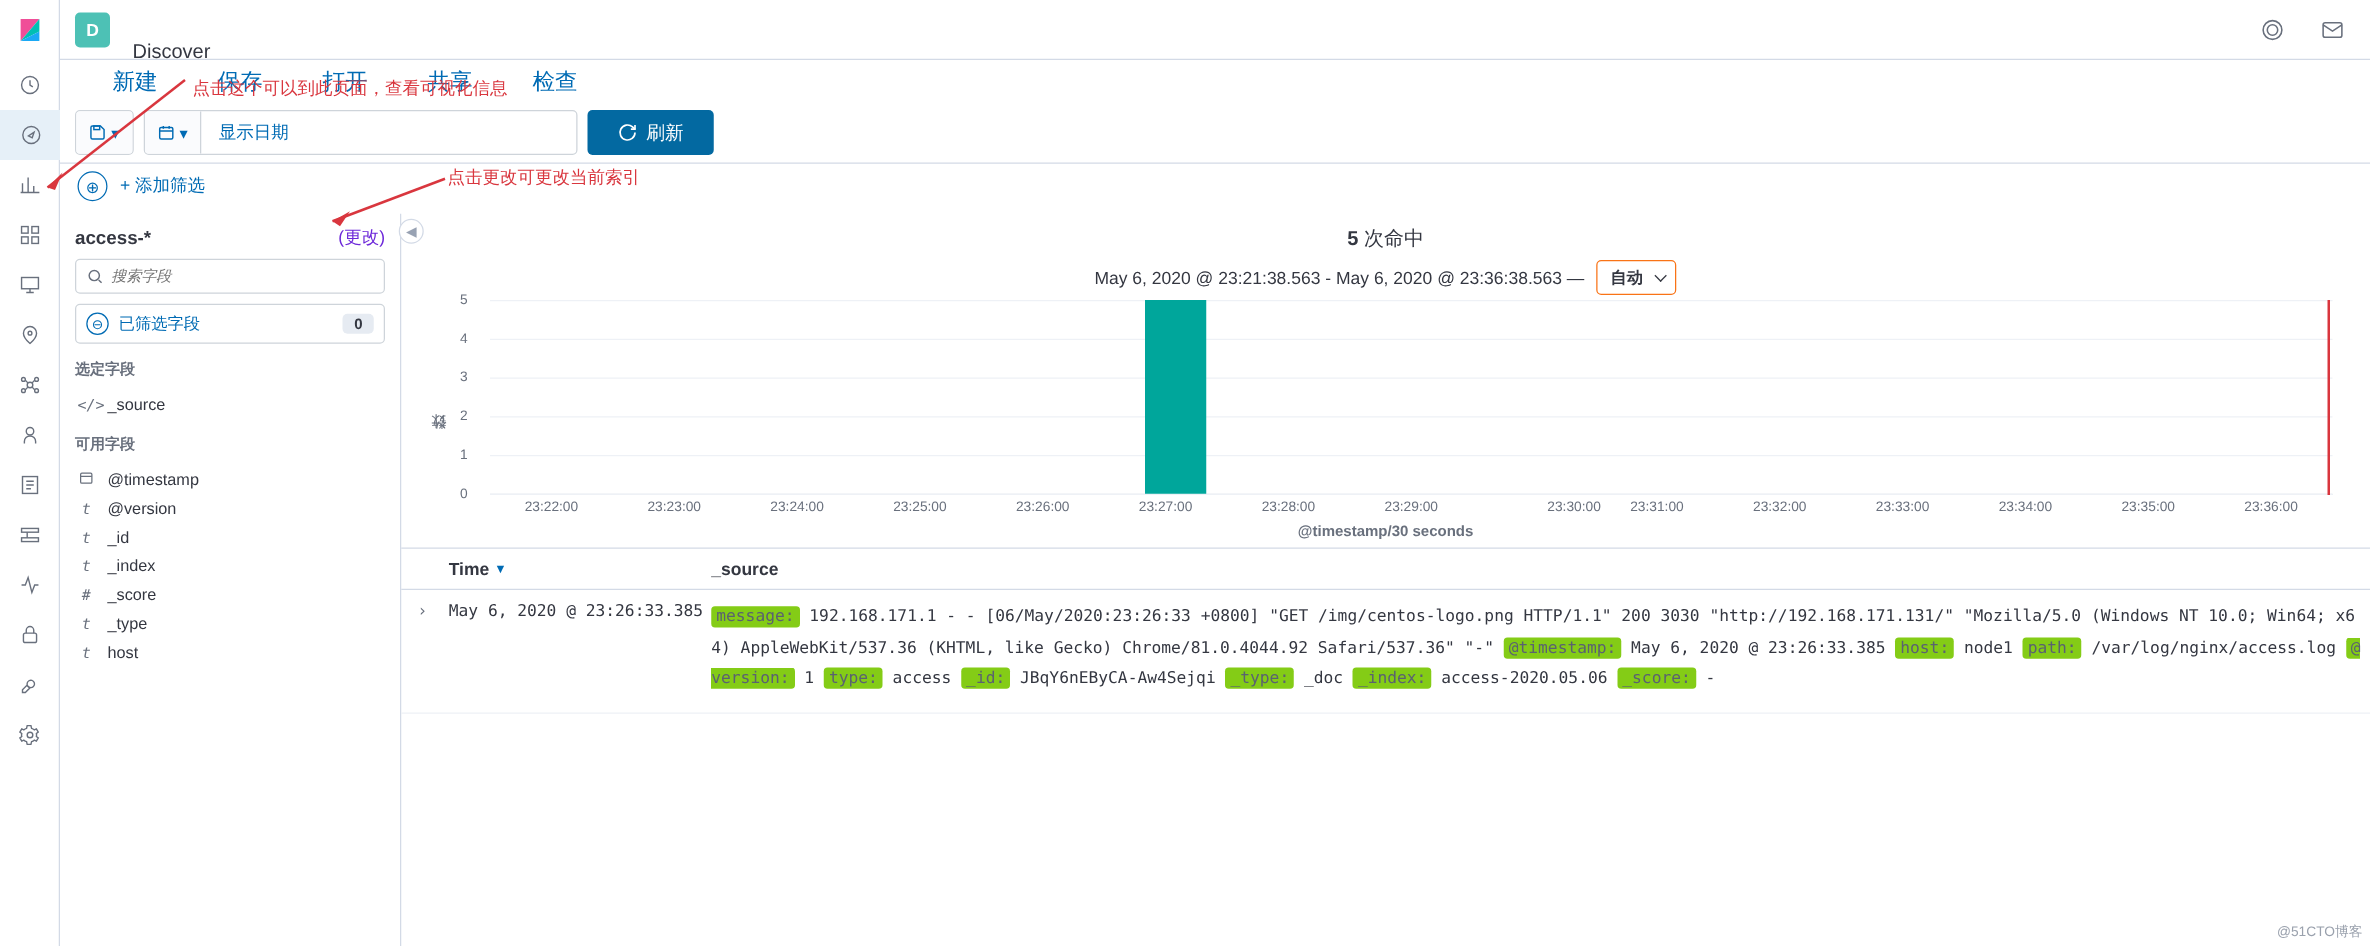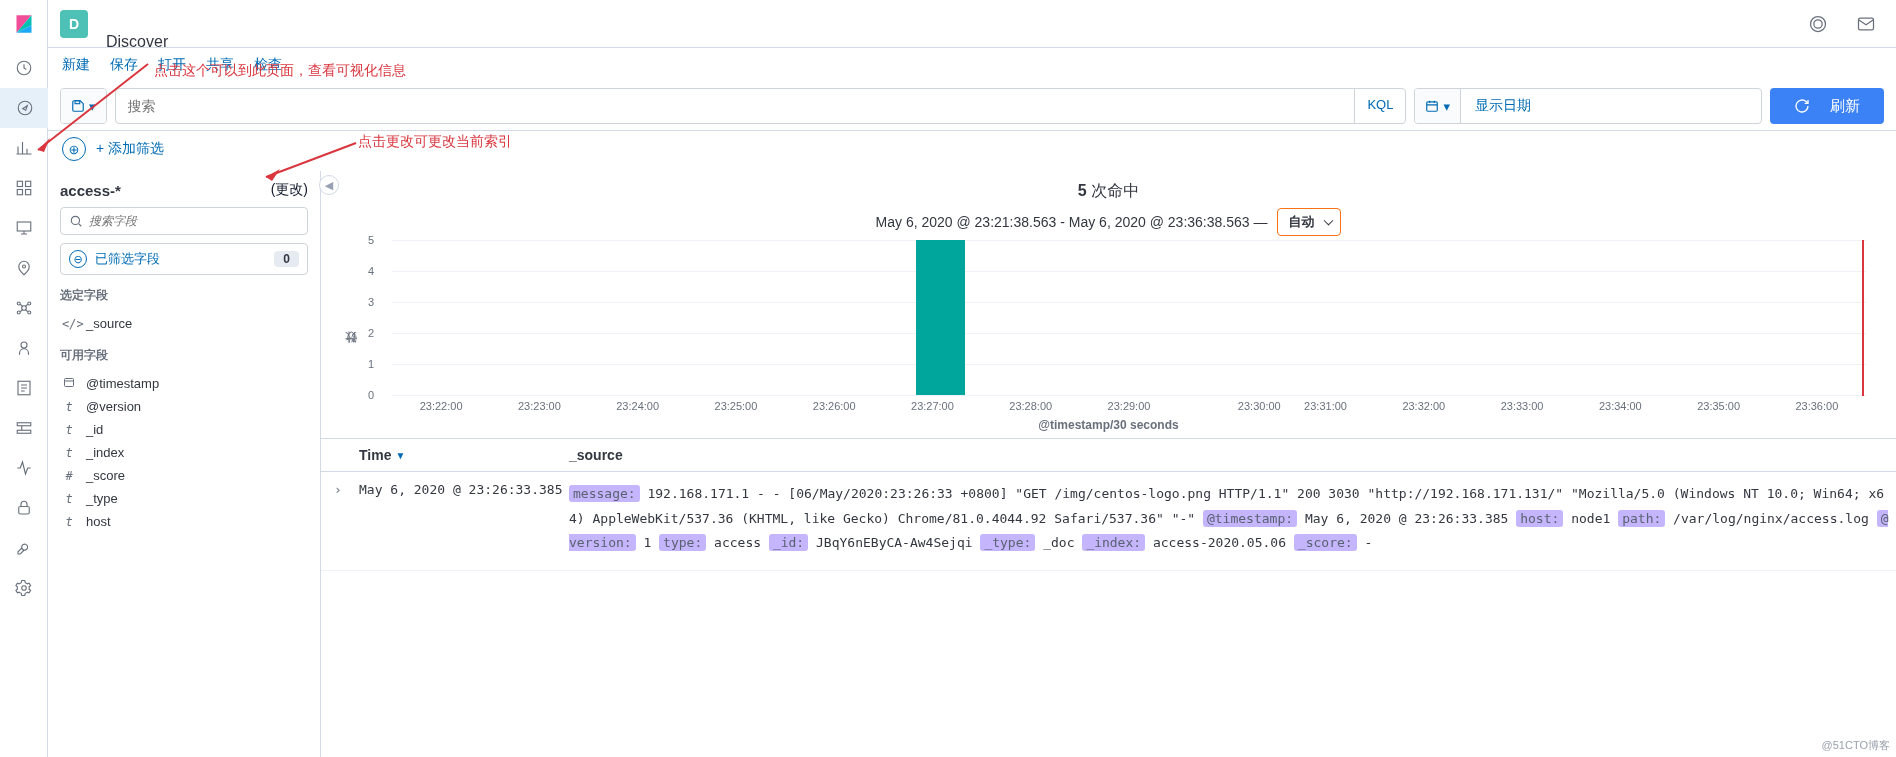--- a/index.html
+++ b/index.html
@@ -18,49 +18,49 @@
 
   
   .topbar { height:48px; border-bottom:1px solid #d3dae6; display:flex; align-items:center; padding:0 12px; gap:12px; }
   .space-badge { width:28px; height:28px; background:#4dc1b5; color:#fff; display:flex; align-items:center; justify-content:center; border-radius:4px; font-weight:600; }
   .topbar .title { font-size:16px; margin-left:6px;margin-top:36px; }
   .topbar .spacer { flex:1; }
   .topbar .iconbtn { width:36px; height:36px; display:flex; align-items:center; justify-content:center; color:#69707d; cursor:pointer; }
 
   
   .menubar { height:34px; display:flex; align-items:center; gap:20px; padding:0 14px; position:relative; }
-  .menubar a { color:#006bb4; text-decoration:none; font-size:14px; cursor:pointer; }
+  .menubar a { color:#006bb4; text-decoration:none; font-size:18px; cursor:pointer;margin-left:28px; }
   .annot { position:absolute; color:#d9363e; font-size:14px; white-space:nowrap; pointer-events:none; }
   .arrow { stroke:#d9363e; stroke-width:2; fill:none; }
   .arrow-head { fill:#d9363e; }
 
   
   .queryrow { display:flex; align-items:stretch; gap:8px; padding:6px 12px; border-bottom:1px solid #d3dae6; }
   .qgroup { display:flex; border:1px solid #ced4da; border-radius:4px; overflow:hidden; }
   .qbtn { display:flex; align-items:center; justify-content:center; padding:0 10px; border-right:1px solid #ced4da; color:#006bb4; background:#fafbfd; font-size:13px; cursor:pointer; gap:4px; }
   .qbtn:last-child { border-right:none; }
   .searchwrap { flex:1; display:flex; border:1px solid #ced4da; border-radius:4px; }
   .searchwrap input { flex:1; border:none; padding:8px 12px; font-size:14px; outline:none; background:transparent; }
   .kql { padding:8px 12px; color:#006bb4; border-left:1px solid #ced4da; font-size:13px; cursor:pointer; }
   .datebtn { padding:8px 14px; color:#006bb4; cursor:pointer; display:flex; align-items:center; }
   .timewrap { flex:1; min-width:300px; display:flex; border:1px solid #ced4da; border-radius:4px; }
   .timewrap .time-val { flex:1; padding:8px 12px; }
-  .refresh { background:#3b82f6; color:#fff; border:none; border-radius:4px; padding:0 24px; display:flex; align-items:center; gap:20px; font-size:15px; cursor:pointer; }
+  .refresh { background:#0369a1; color:#fff; border:none; border-radius:4px; padding:0 24px; display:flex; align-items:center; gap:7px; font-size:15px; cursor:pointer; }
 
   
   .filterrow { display:flex; align-items:center; gap:10px; padding:6px 14px 10px 14px; position:relative; }
   .roundicon { width:24px; height:24px; border:1px solid #006bb4; border-radius:50%; display:flex; align-items:center; justify-content:center; color:#006bb4; font-size:13px; }
   .addfilter { color:#006bb4; font-size:14px; cursor:pointer; }
 
   
   .body { flex:1; display:flex; min-height:0; }
   .sidebar { width:272px; padding:6px 12px 12px 12px; display:flex; flex-direction:column; gap:8px; font-size:13px; }
   .idxrow { display:flex; align-items:center; justify-content:space-between; margin-top:4px; }
   .idxname { font-weight:600; font-size:15px; }
-  .change { color:#0f172a; cursor:pointer; font-size:14px; }
+  .change { color:#6d28d9; cursor:pointer; font-size:14px; }
   .fsearch { border:1px solid #ced4da; border-radius:4px; display:flex; align-items:center; padding:6px 8px; gap:6px; color:#69707d; }
   .fsearch input { border:none; outline:none; flex:1; font-size:12px;font-style:italic; }
   .selrow { display:flex; align-items:center; justify-content:space-between; border:1px solid #ced4da; border-radius:4px; padding:6px 8px; }
   .selrow .lab { display:flex; align-items:center; gap:8px; color:#006bb4; }
   .selrow .count { background:#e6ebf2; border-radius:4px; padding:1px 9px; font-size:12px; font-weight:600; }
   .section-h { font-size:12px; color:#69707d; font-weight:600; margin-top:4px; }
   .fld { display:flex; align-items:center; gap:10px; padding:4px 2px; color:#343741; cursor:pointer; }
   .fld .ft { width:14px; font-family:monospace; font-style:italic; font-size:12px; color:#69707d; text-align:center; }
 
   .content { flex:1; display:flex; flex-direction:column; min-width:0; border-left:1px solid #d3dae6; position:relative; }
@@ -86,21 +86,21 @@
   .tablehdr { display:flex; border-top:1px solid #d3dae6; border-bottom:1px solid #d3dae6; margin-top:6px; font-weight:600; }
   .th-caret { width:34px; }
   .th-time { width:210px; padding:8px 4px; display:flex; align-items:center; gap:4px; }
   .th-source { flex:1; padding:8px 4px; }
   .sortglyph { color:#006bb4; font-size:10px; }
 
   .row { display:flex; border-bottom:1px solid #eef1f6; font-family:Menlo,Consolas,monospace; font-size:13px; }
   .row .caret { width:34px; display:flex; align-items:flex-start; justify-content:center; padding-top:10px; color:#69707d; cursor:pointer; }
   .row .timecell { width:210px; padding:10px 4px; white-space:nowrap; }
   .row .srccell { flex:1; padding:10px 4px 14px 4px; line-height:1.9; word-break:break-all; }
-  .kv-key { background:#c4b5fd; border-radius:3px; padding:1px 4px; color:#5a6270; }
+  .kv-key { background:#84cc16; border-radius:3px; padding:1px 4px; color:#5a6270; }
   .footer-water { position:fixed; right:6px; bottom:4px; font-size:11px; color:#9aa1ad; }
 
   .annot-svg { position:absolute; pointer-events:none; overflow:visible; }
 </style>
 </head>
 <body>
 
 <div class="rail">
   <div class="logo">
     <svg viewBox="0 0 32 32">
@@ -234,24 +234,20 @@
 
   <div class="queryrow">
     <div class="qgroup">
       <div class="qbtn">
           <svg width="14" height="14" viewBox="0 0 24 24" fill="none" stroke="currentColor" stroke-width="2">
             <path d="M19 21H5a2 2 0 01-2-2V5a2 2 0 012-2h11l5 5v11a2 2 0 01-2 2z"></path>
             <rect x="7" y="3" width="8" height="5"></rect>
           </svg>
           <span>▾</span>
         </div>
-    </div>
-    <div class="searchwrap">
-      <input placeholder="搜索" style="">
-      <div class="kql">KQL</div>
     </div>
     <div class="qgroup">
       <div class="qbtn">
           <svg width="14" height="14" viewBox="0 0 24 24" fill="none" stroke="currentColor" stroke-width="2">
             <rect x="3" y="5" width="18" height="16" rx="2"></rect>
             <path d="M16 3v4M8 3v4M3 10h18"></path>
           </svg>
           <span>▾</span>
         </div>
       <div class="timewrap" style="border:none;">

